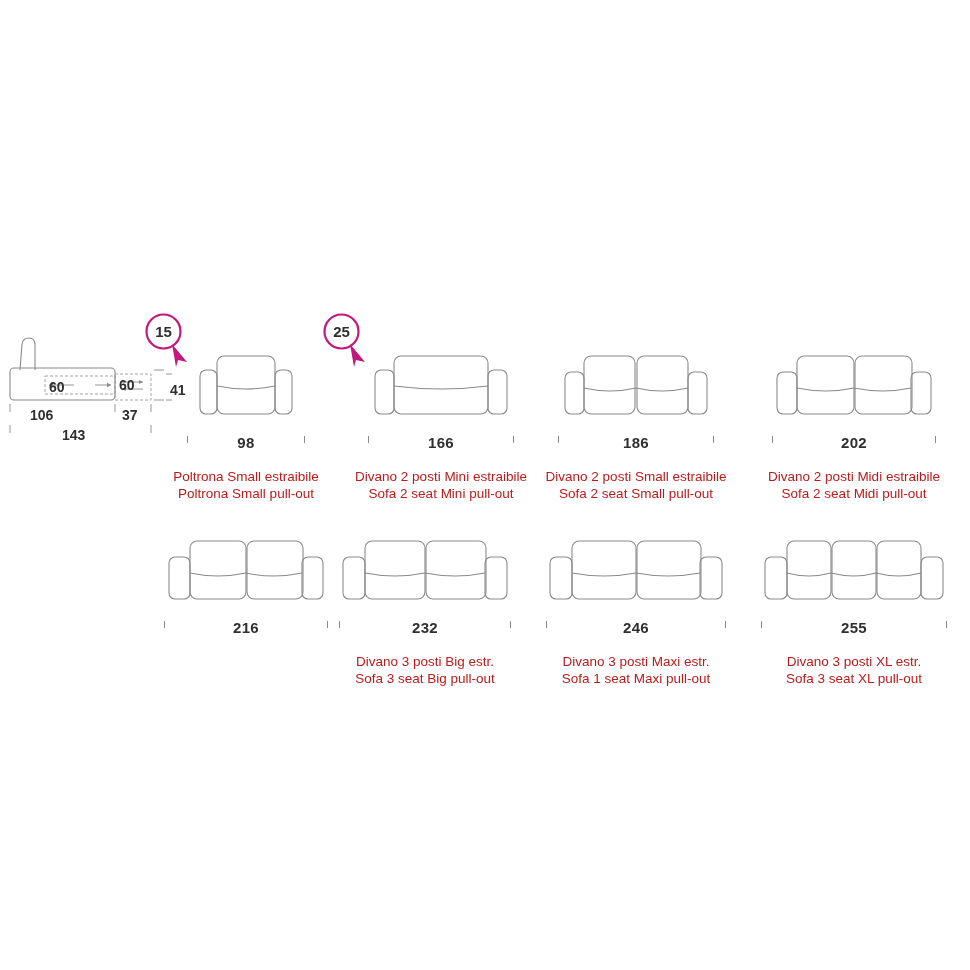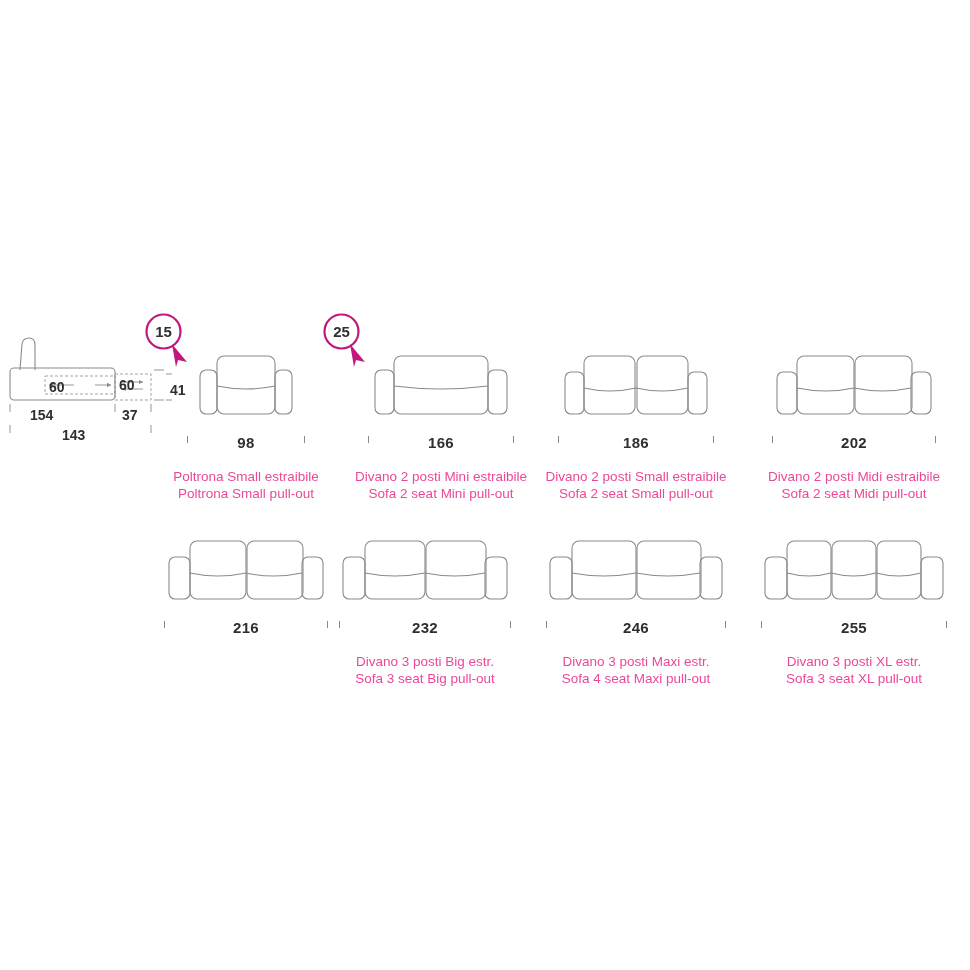--- a/index.html
+++ b/index.html
@@ -74,21 +74,21 @@
     color: #2f2f2f;
     letter-spacing: .3px;
     white-space: nowrap;
   }
 
   .caption {
     margin-top: 14px;
     text-align: center;
     font-size: 13.5px;
     line-height: 17px;
-    color: #ec4899;
+    color: #b91c1c;
     white-space: nowrap;
   }
   .caption .it { display: block; }
   .caption .en { display: block; }
 
   
   .callout {
     position: absolute;
     width: 52px;
     height: 62px;
@@ -151,21 +151,21 @@
       <line x1="113" y1="74" x2="113" y2="82" stroke="#8a8a8a" stroke-width="0.9"></line>
       <line x1="149" y1="74" x2="149" y2="82" stroke="#8a8a8a" stroke-width="0.9"></line>
 
       <line x1="8" y1="95" x2="8" y2="103" stroke="#8a8a8a" stroke-width="0.9"></line>
       <line x1="149" y1="95" x2="149" y2="103" stroke="#8a8a8a" stroke-width="0.9"></line>
     </svg>
 
     <span class="sv-label" style="left:47px; top:49px;">60</span>
     <span class="sv-label" style="left:117px; top:47px;">60</span>
     <span class="sv-label" style="left:136px; top:52px;margin-left:32px;">41</span>
-    <span class="sv-label" style="left:28px; top:77px;">154</span>
+    <span class="sv-label" style="left:28px; top:77px;">106</span>
     <span class="sv-label" style="left:120px; top:77px;">37</span>
     <span class="sv-label" style="left:60px; top:97px;">143</span>
   </div>
 
   <div class="cell" style="left:137px; top:330px;">
     <div class="figure-wrap">
       <svg width="100" height="80" viewBox="0 0 100 80">
         <rect x="4" y="28" width="17" height="44" rx="6" ry="6" fill="none" stroke="#8a8a8a" stroke-width="1.1"></rect>
         <rect x="79" y="28" width="17" height="44" rx="6" ry="6" fill="none" stroke="#8a8a8a" stroke-width="1.1"></rect>
         <rect x="21" y="14" width="58" height="58" rx="7" ry="7" fill="none" stroke="#8a8a8a" stroke-width="1.1"></rect>
@@ -298,21 +298,21 @@
         <path d="M89,46 Q121,52 153,46" fill="none" stroke="#8a8a8a" stroke-width="1.1"></path>
       </svg>
     </div>
     <div class="dimline">
       <span class="tick" style="left:19px;"></span>
       <span class="tick" style="right:19px;"></span>
       <span class="dimval">246</span>
     </div>
     <div class="caption">
       <span class="it">Divano 3 posti Maxi estr.</span>
-      <span class="en">Sofa 4 seat Maxi pull-out</span>
+      <span class="en">Sofa 1 seat Maxi pull-out</span>
     </div>
   </div>
 
   <div class="cell" style="left:745px; top:515px;">
     <div class="figure-wrap">
       <svg width="184" height="80" viewBox="0 0 184 80">
         <rect x="3" y="30" width="22" height="42" rx="6" ry="6" fill="none" stroke="#8a8a8a" stroke-width="1.1"></rect>
         <rect x="159" y="30" width="22" height="42" rx="6" ry="6" fill="none" stroke="#8a8a8a" stroke-width="1.1"></rect>
         <rect x="25" y="14" width="44" height="58" rx="7" ry="7" fill="none" stroke="#8a8a8a" stroke-width="1.1"></rect>
         <rect x="70" y="14" width="44" height="58" rx="7" ry="7" fill="none" stroke="#8a8a8a" stroke-width="1.1"></rect>

